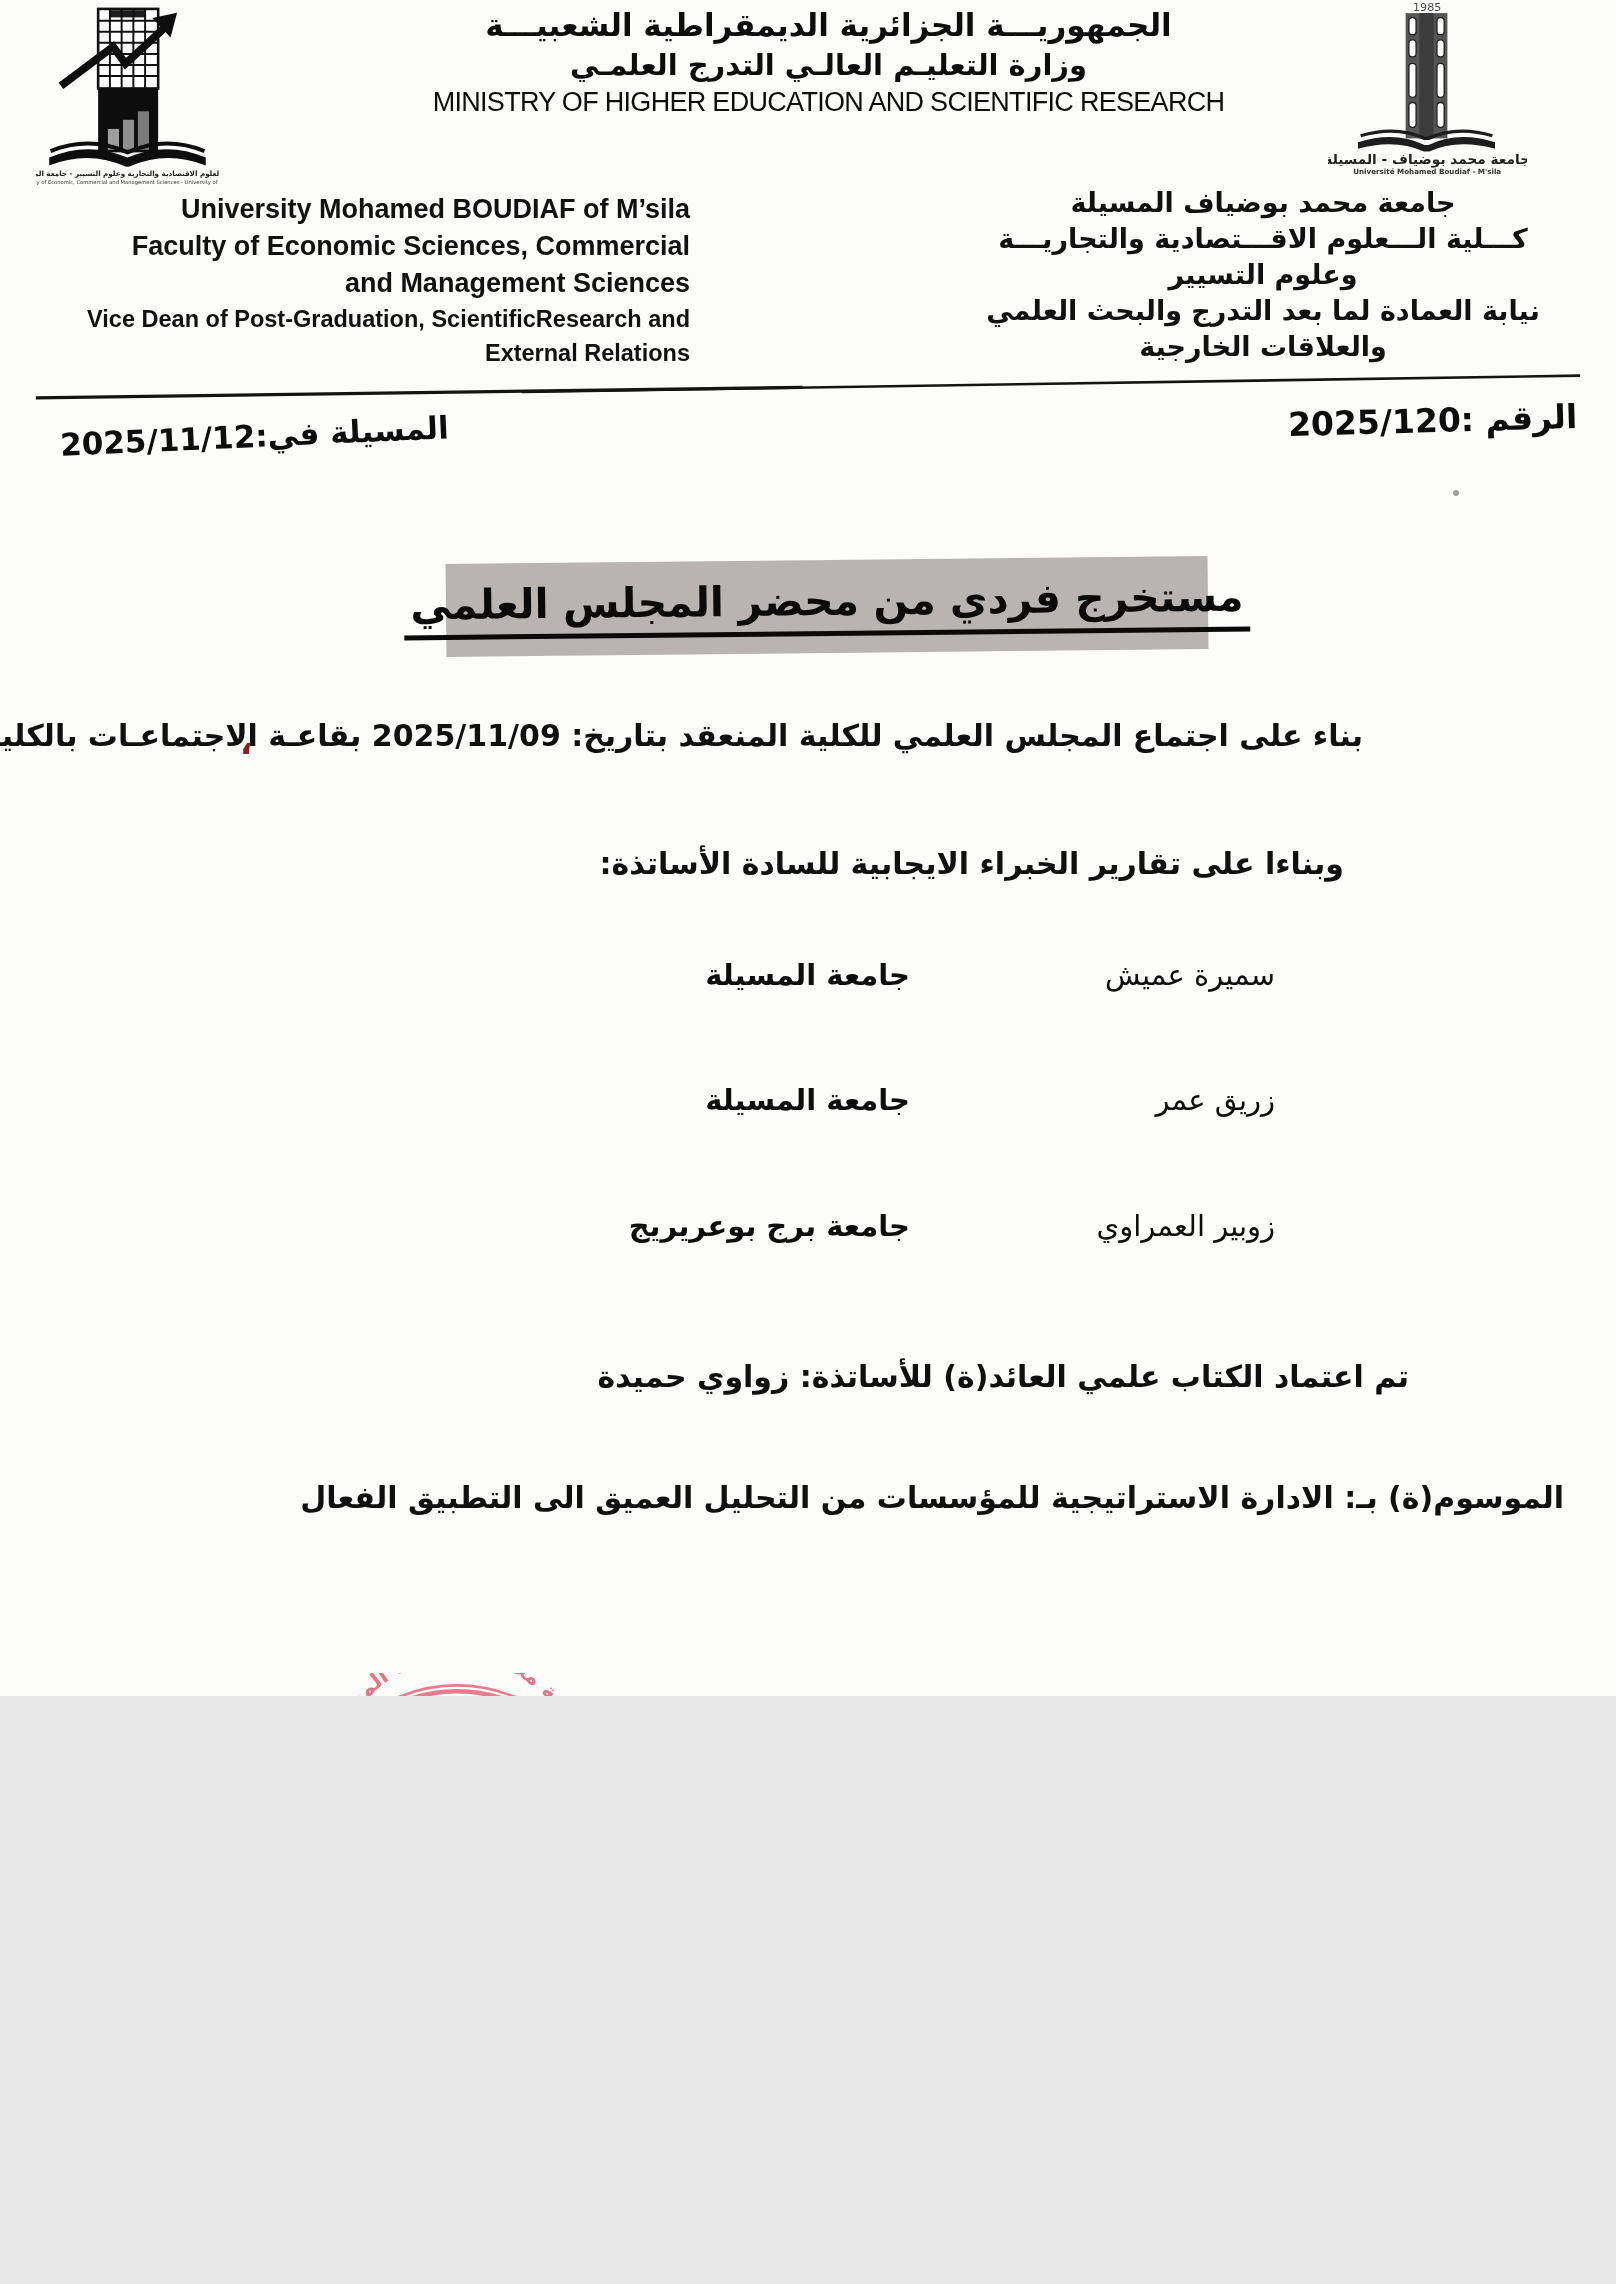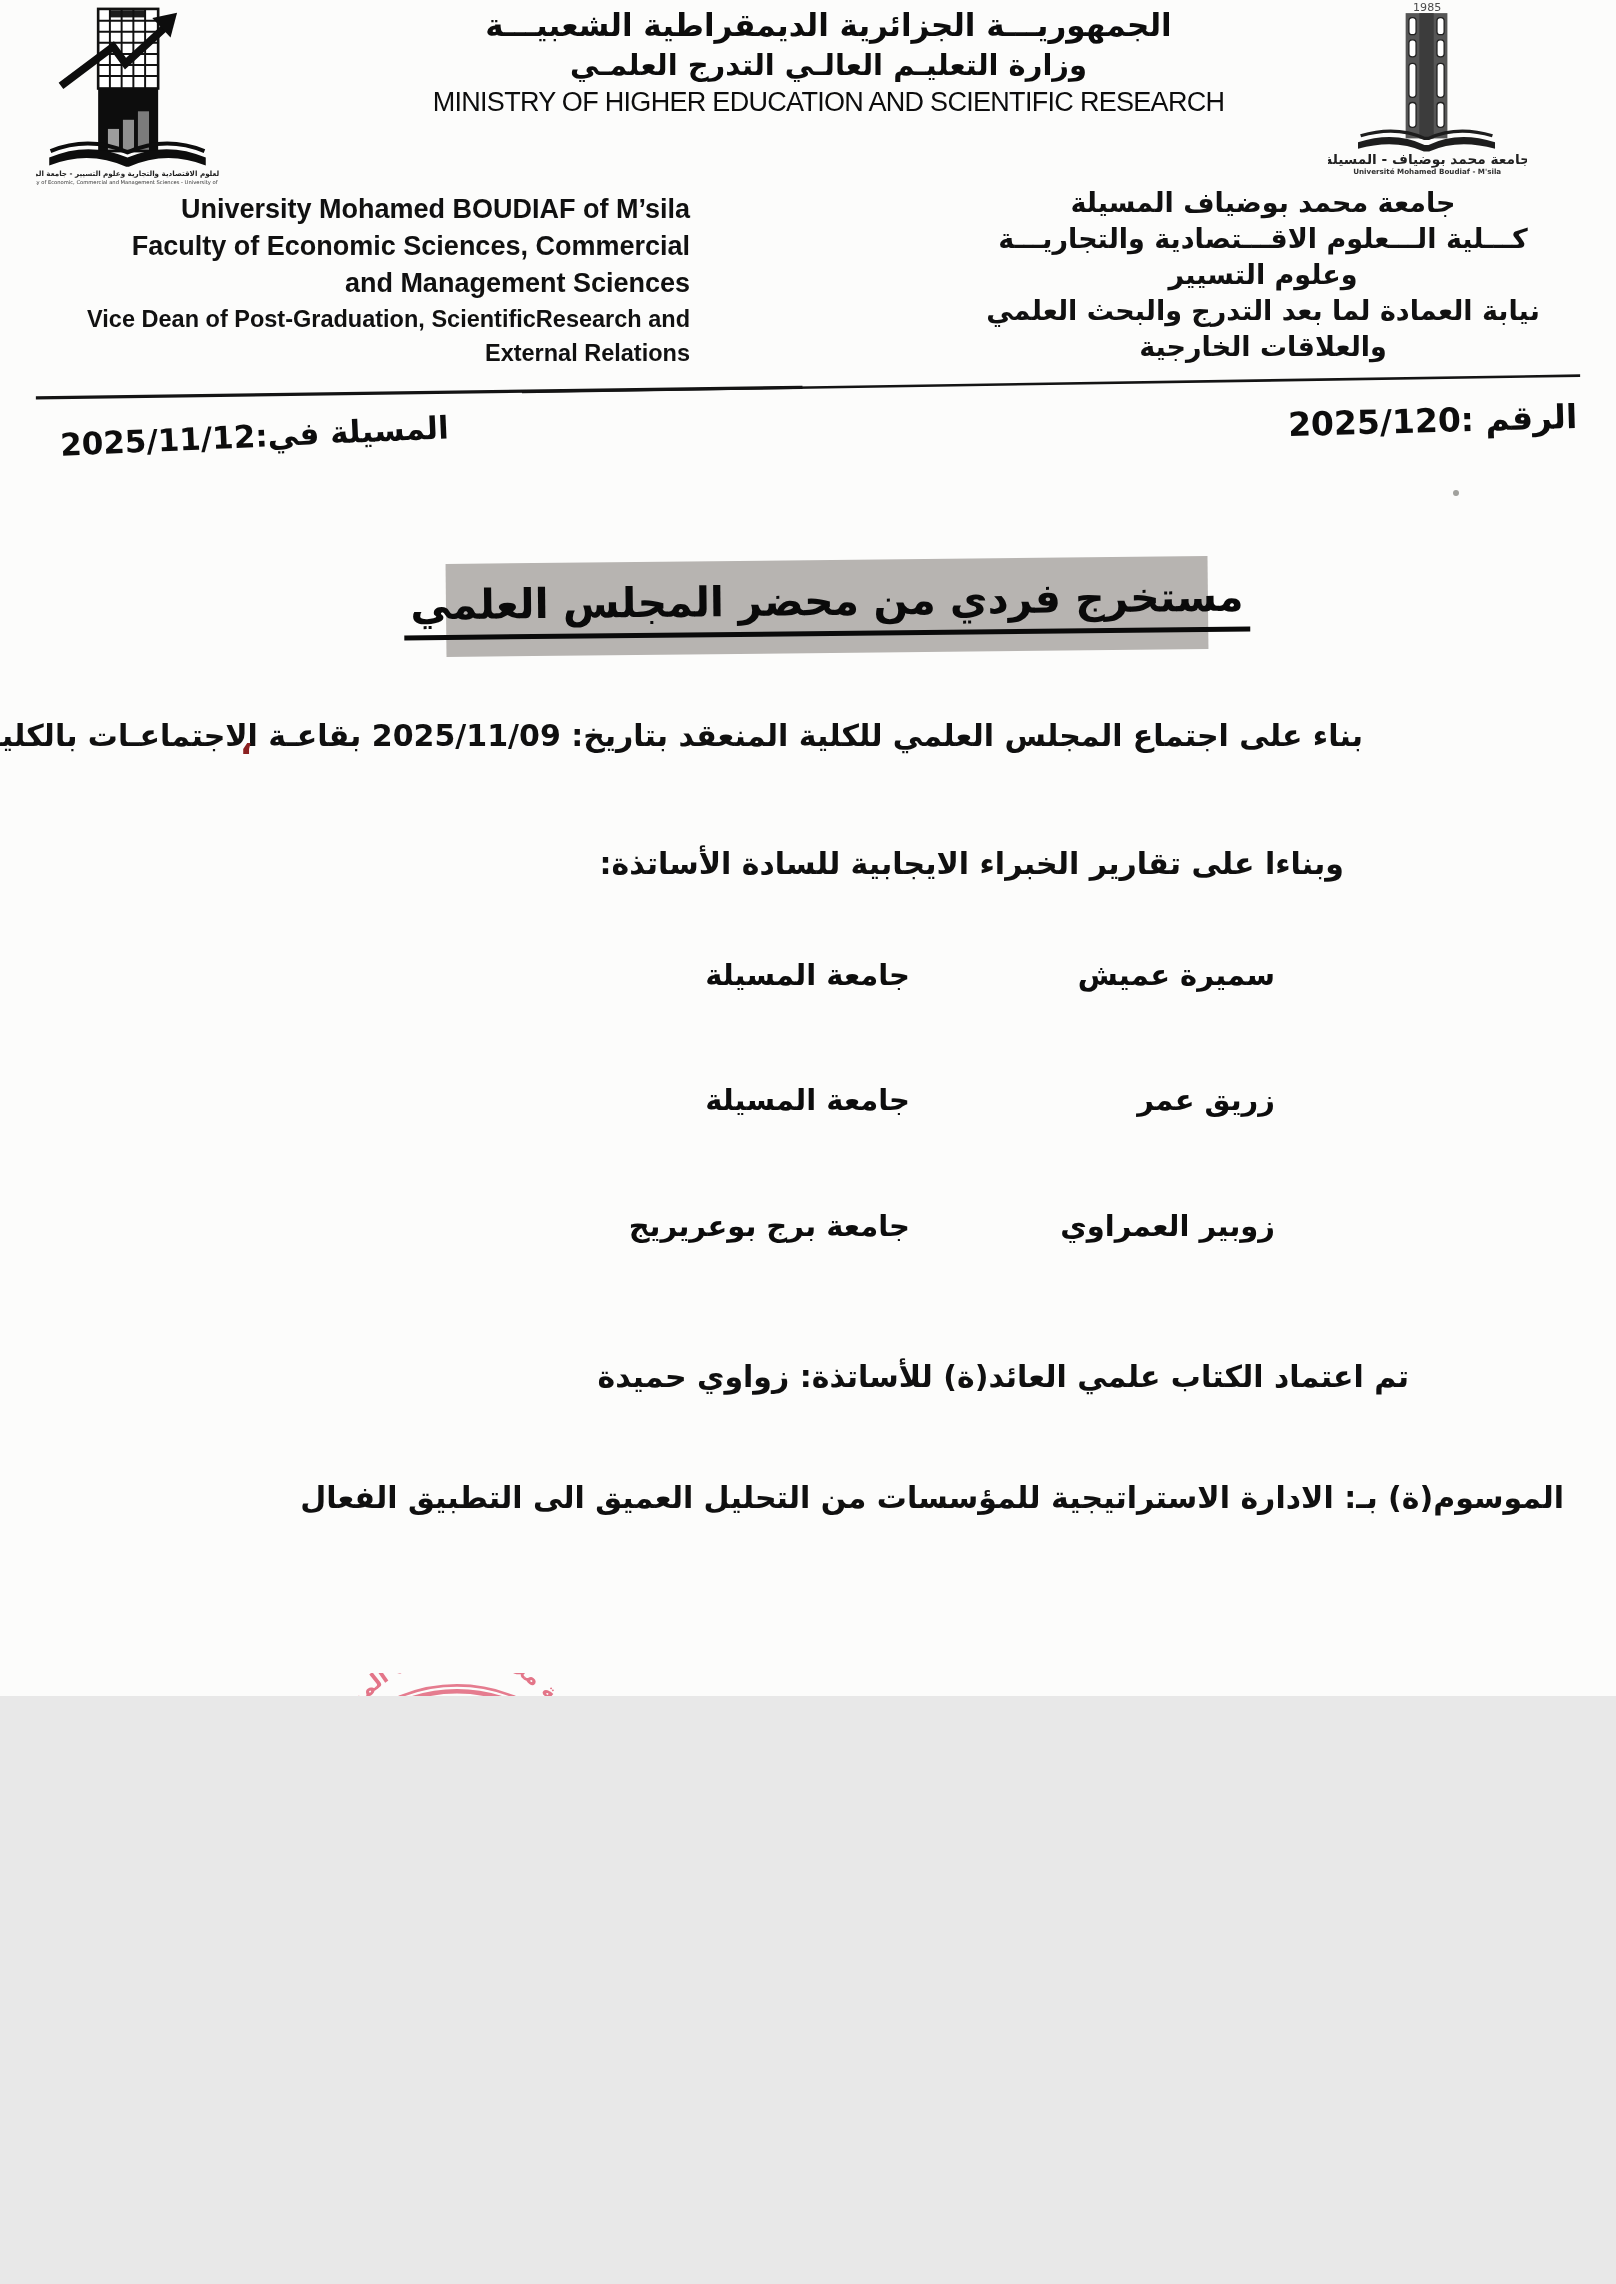--- a/index.html
+++ b/index.html
@@ -38,21 +38,21 @@
   .title-box span{
     font-size:41px; font-weight:800; color:#0a0a0a;
     border-bottom:5.9px solid #0a0a0a; padding:0 6.5px 5.2px 6.5px; white-space:nowrap;
   }
 
   
   .bline{font-size:30px; font-weight:700; color:#101010;}
   .b1{right:253px; top:718px;}
   .b1mark{left:240px; top:723px; font-size:33px; font-weight:800; color:#8b2020;}
   .b2{right:272px; top:846px;}
-  .expert-name{right:341px; font-size:29px; font-weight:700;}
+  .expert-name{right:341px; font-size:29px; font-weight:400;}
   .expert-univ{right:706px; font-size:29px; font-weight:700;}
   .r1{top:958px;} .r2{top:1083px;} .r3{top:1209px;}
   .b3{right:207px; top:1331px;margin-top:28px;}
   .b3 .xb{font-weight:800;}
   .b4{right:52px; top:1480px;}
 
   
   .stamp{left:294px; top:1673px; width:326px; height:326px; mix-blend-mode:multiply; opacity:.9;}
   .role{right:1068px; top:1708px; font-size:34px; font-weight:800; color:#b91c1c; z-index:4;margin-left:40px;}
   .sig{left:189px; top:1834px; width:431px; height:392px; z-index:5; mix-blend-mode:multiply;}

